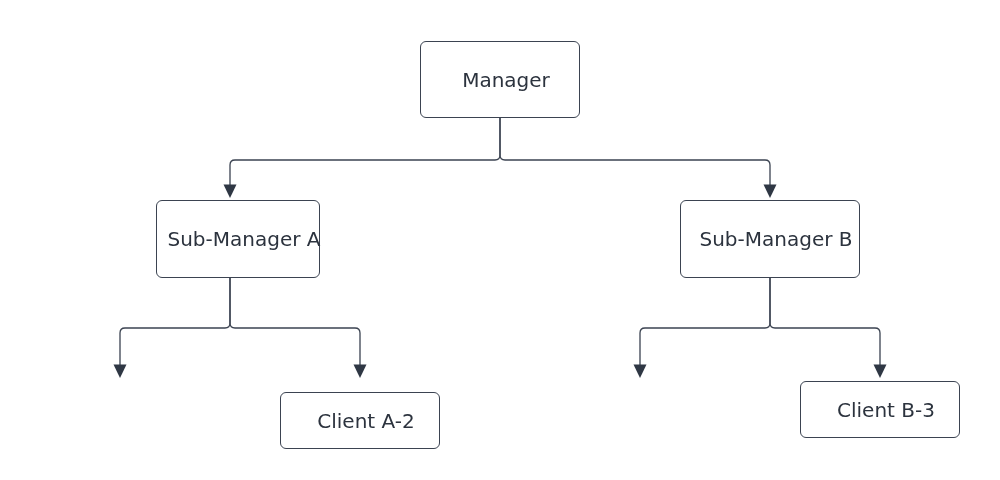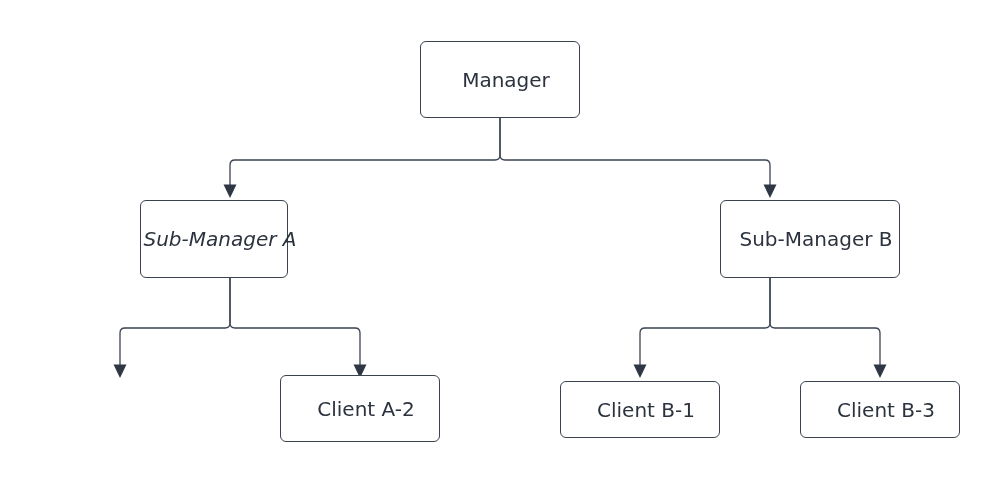--- a/index.html
+++ b/index.html
@@ -43,24 +43,24 @@
     padding-left: 12px;
   }
   .node .label {
     color: #2c333e;
     font-size: 20px;
     line-height: 1.2;
     white-space: nowrap;
     text-align: center;
   }
   .node-manager   { left: 420px; top: 41px;  width: 160px; height: 77px; }
-  .node-sub-a     { left: 140px; top: 200px; width: 148px; height: 78px; font-style: italic; }
-  .node-sub-b     { left: 680px; top: 200px; width: 180px; height: 78px; margin-left: 40px; }
+  .node-sub-a     { left: 156px; top: 200px; width: 164px; height: 78px; }
+  .node-sub-b     { left: 680px; top: 200px; width: 180px; height: 78px; }
   .node-client-a1 { left: 40px;  top: 381px; width: 160px; height: 57px; }
-  .node-client-a2 { left: 280px; top: 375px; width: 160px; height: 67px; }
+  .node-client-a2 { left: 280px; top: 392px; width: 160px; height: 57px; }
   .node-client-b1 { left: 560px; top: 381px; width: 160px; height: 57px; }
   .node-client-b2 { left: 800px; top: 381px; width: 160px; height: 57px; }
 </style>
 </head>
 <body>
 
 <div class="canvas">
 
   <svg class="connector-layer" viewBox="0 0 1000 480" xmlns="http://www.w3.org/2000/svg">
 
@@ -93,21 +93,18 @@
 
   <div class="node node-sub-b">
     <span class="label">Sub-Manager B</span>
   </div>
 
 
   <div class="node node-client-a2">
     <span class="label">Client A-2</span>
   </div>
 
-  <div class="node node-client-b1">
-    <span class="label">Client B-1</span>
-  </div>
 
   <div class="node node-client-b2">
     <span class="label">Client B-3</span>
   </div>
 
 </div>
 
 </body></html>

